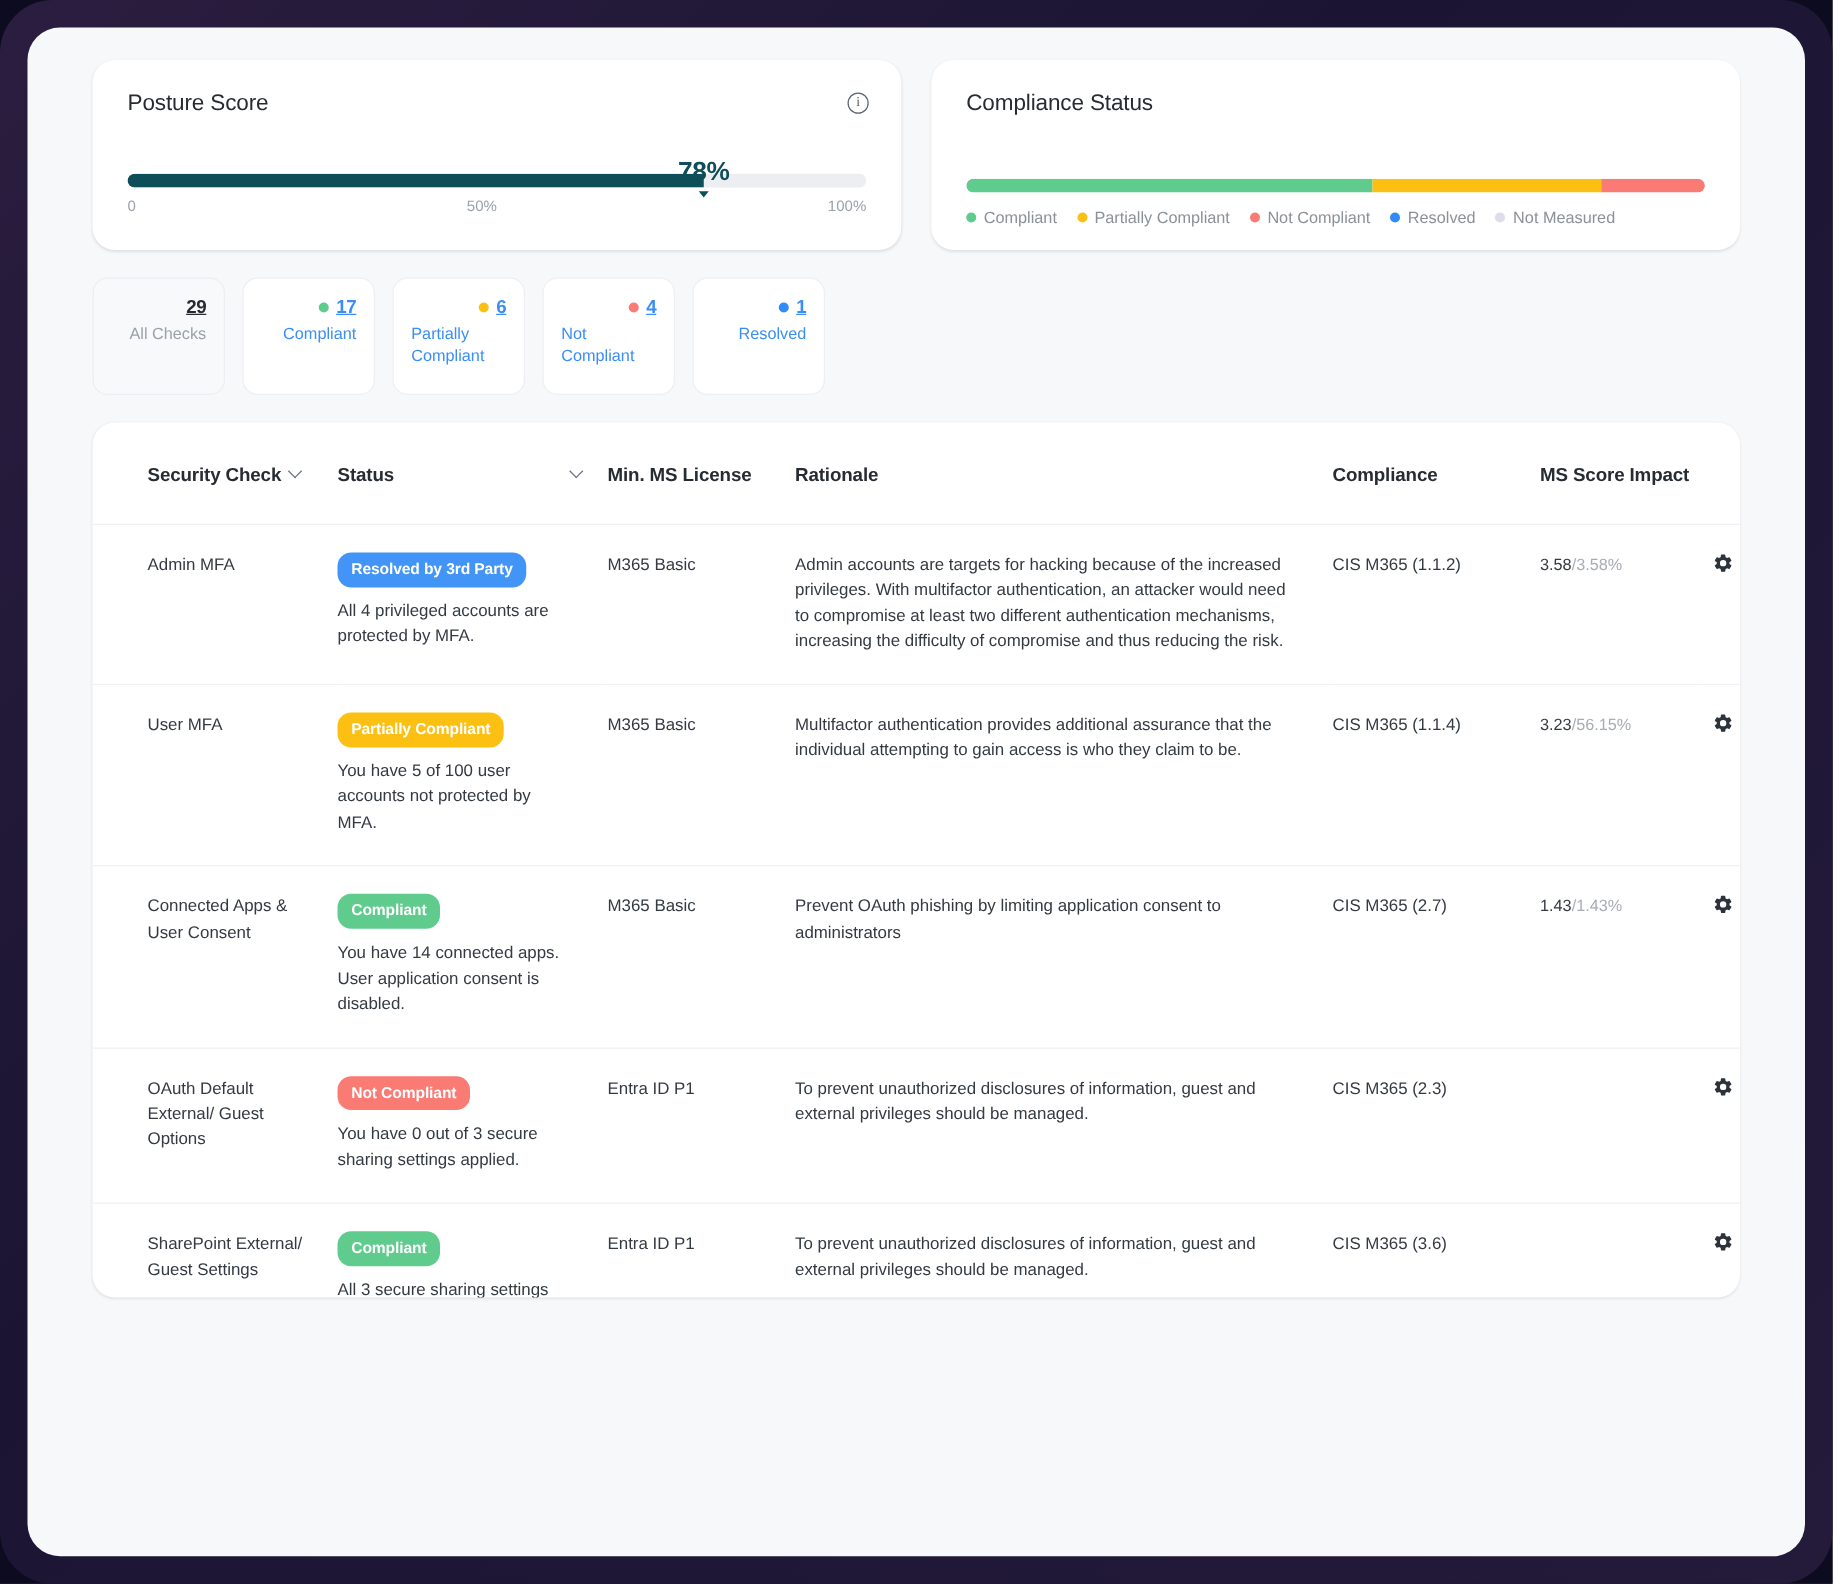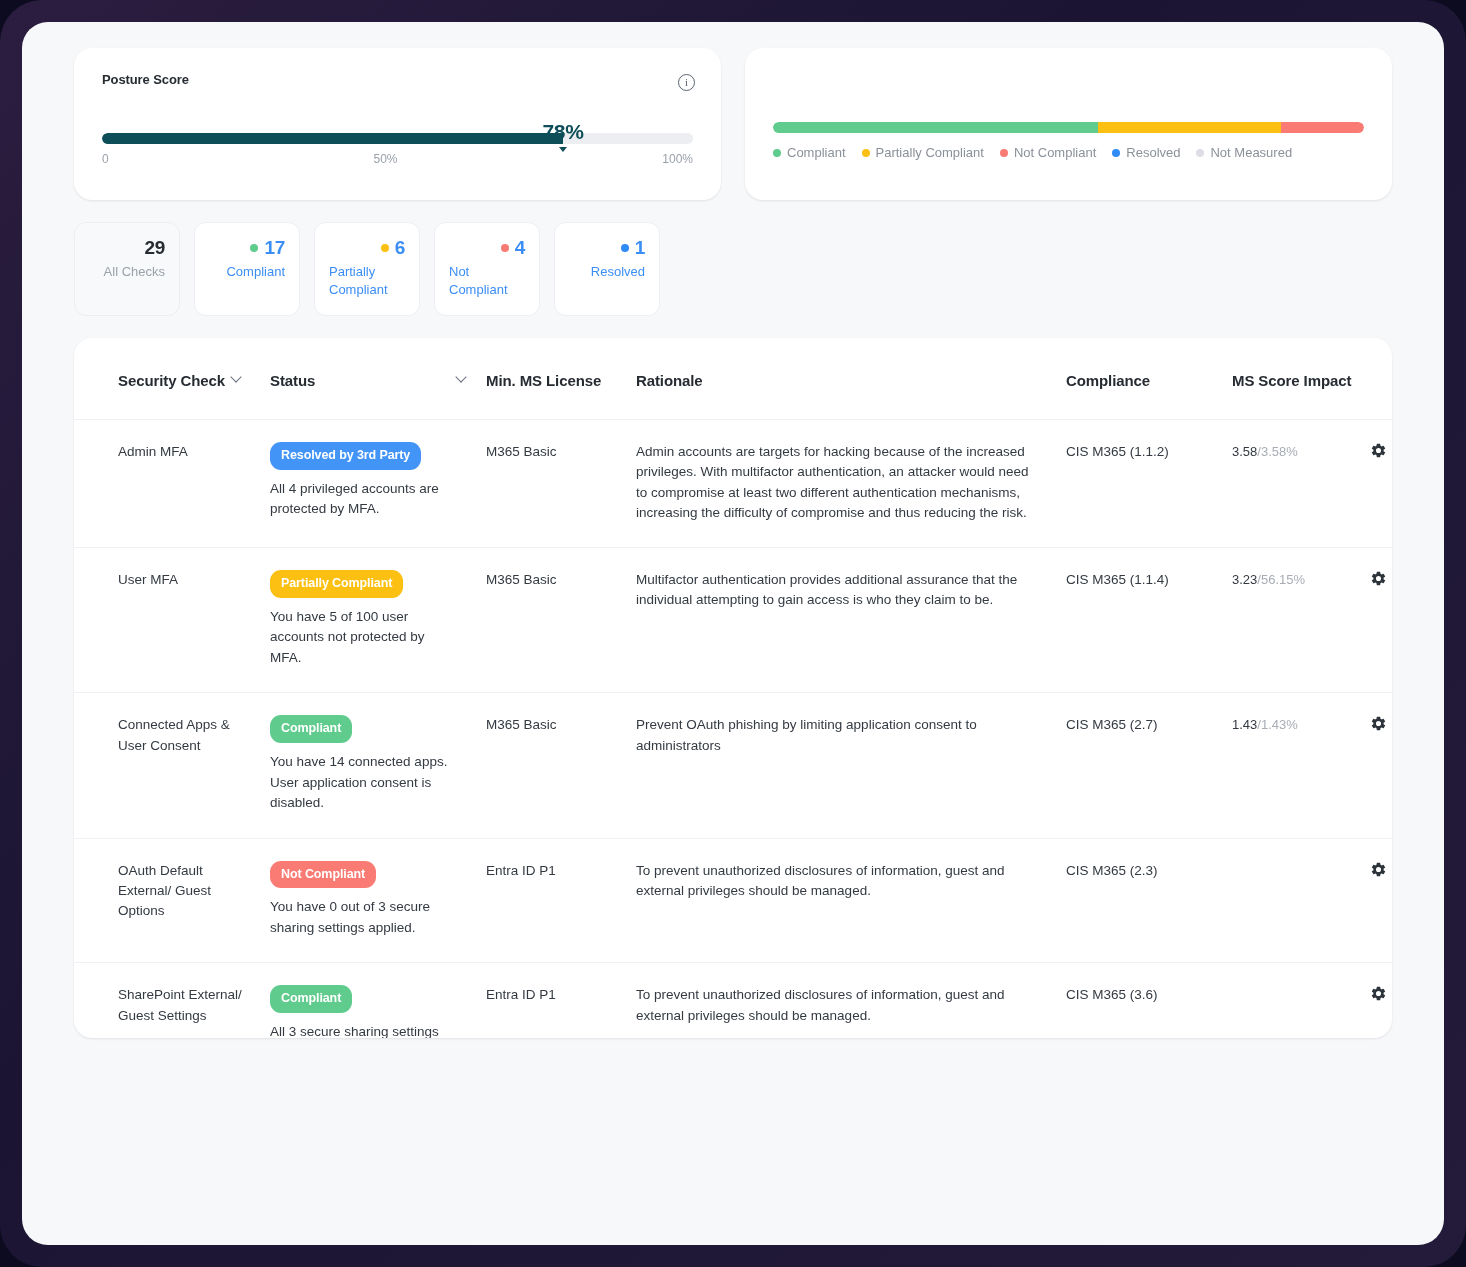--- a/index.html
+++ b/index.html
@@ -39,21 +39,21 @@
 
   
   .cards-row { display:flex; gap:24px; padding: 26px 52px 0 52px; }
   .card {
     background:#fff; border-radius:18px;
     box-shadow: 0 1px 3px rgba(16,24,40,.06), 0 1px 2px rgba(16,24,40,.04);
     position:relative;
   }
   .card-posture { width: 668px; height: 152px; padding: 24px 28px 0 28px; }
   .card-compliance { width: 668px; height: 152px; padding: 24px 28px 0 28px; }
-  .card-title { font-size: 13px; font-weight: 700; color:#272c33; letter-spacing:-.1px; }
+  .card-title { font-size: 18px; font-weight: 400; color:#272c33; letter-spacing:-.1px; }
 
   .info-icon {
     position:absolute; right:26px; top:26px;
     width:17px; height:17px; border-radius:50%;
     border:1.4px solid #5b6470;
     display:flex; align-items:center; justify-content:center;
     font-size:11px; color:#5b6470; font-family:"Liberation Serif",serif; line-height:1;
   }
 
   .score-wrap { position:relative; margin-top: 12px; }
@@ -83,21 +83,21 @@
 
   
   .stats-row { display:flex; gap:14px; padding: 22px 52px 0 52px; }
   .stat {
     width:106px; height:94px; border-radius:12px; background:#fff;
     border:1px solid #edeff2; padding: 14px 14px 0 14px;
     display:flex; flex-direction:column; align-items:flex-end;
   }
   .stat.all { background:#f8f9fa; border-color:#eceef1; }
   .stat-num-row { display:flex; align-items:center; gap:6px; }
-  .stat-num { font-size:19px; font-weight:700; color:#3b8ef5; letter-spacing:-.3px; }
+  .stat-num { font-size:15px; font-weight:700; color:#3b8ef5; letter-spacing:-.3px;text-decoration:underline; }
   .stat.all .stat-num { color:#272c33; }
   .stat-label { font-size:13px; color:#3b8ef5; text-align:left; margin-top:4px; line-height:1.35; }
   .stat.all .stat-label { color:#9aa1aa; }
 
   
   .table-card {
     margin: 22px 52px 0 52px; background:#fff; border-radius:18px;
     box-shadow: 0 1px 3px rgba(16,24,40,.06), 0 1px 2px rgba(16,24,40,.04);
     height: 700px; overflow:hidden;
   }
@@ -154,20 +154,21 @@
           </div>
           <div class="score-axis">
             <span>0</span>
             <span>50%</span>
             <span>100%</span>
           </div>
         </div>
       </div>
 
       <div class="card card-compliance">
+        <div class="card-title">Compliance Status</div>
         <div class="comp-bar" id="compBar">
             <div class="comp-seg" style="width: 55%; background: rgb(95, 203, 140);"></div>
             <div class="comp-seg" style="width: 31%; background: rgb(252, 192, 19);"></div>
             <div class="comp-seg" style="width: 14%; background: rgb(250, 122, 116);"></div>
           </div>
         <div class="comp-legend" id="compLegend">
             <div class="legend-item">
               <span class="dot" style="background: rgb(95, 203, 140);"></span>
               <span>Compliant</span>
             </div>

